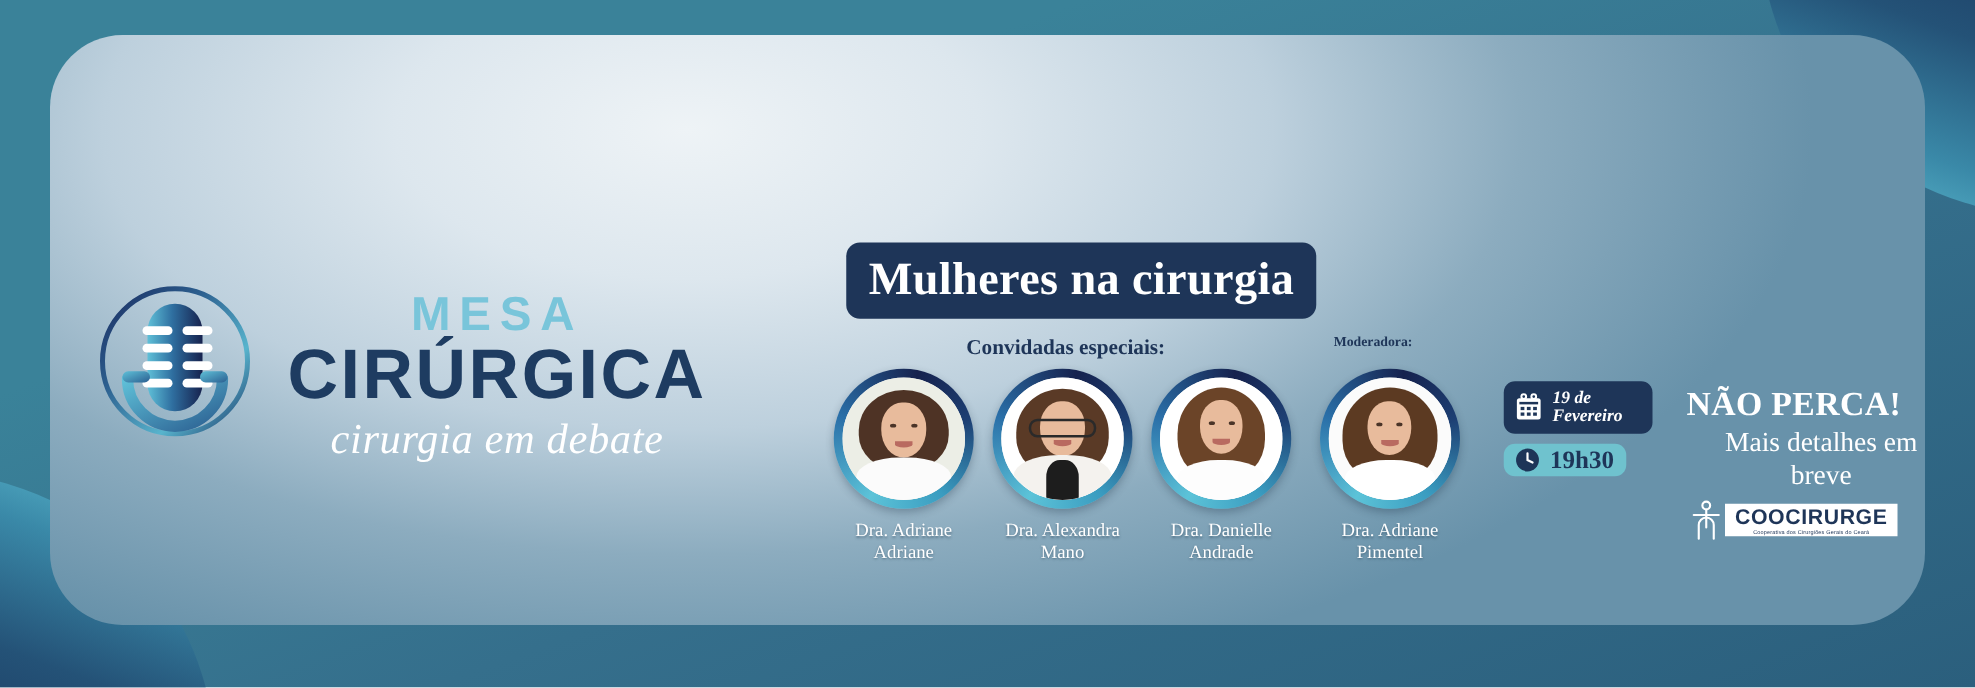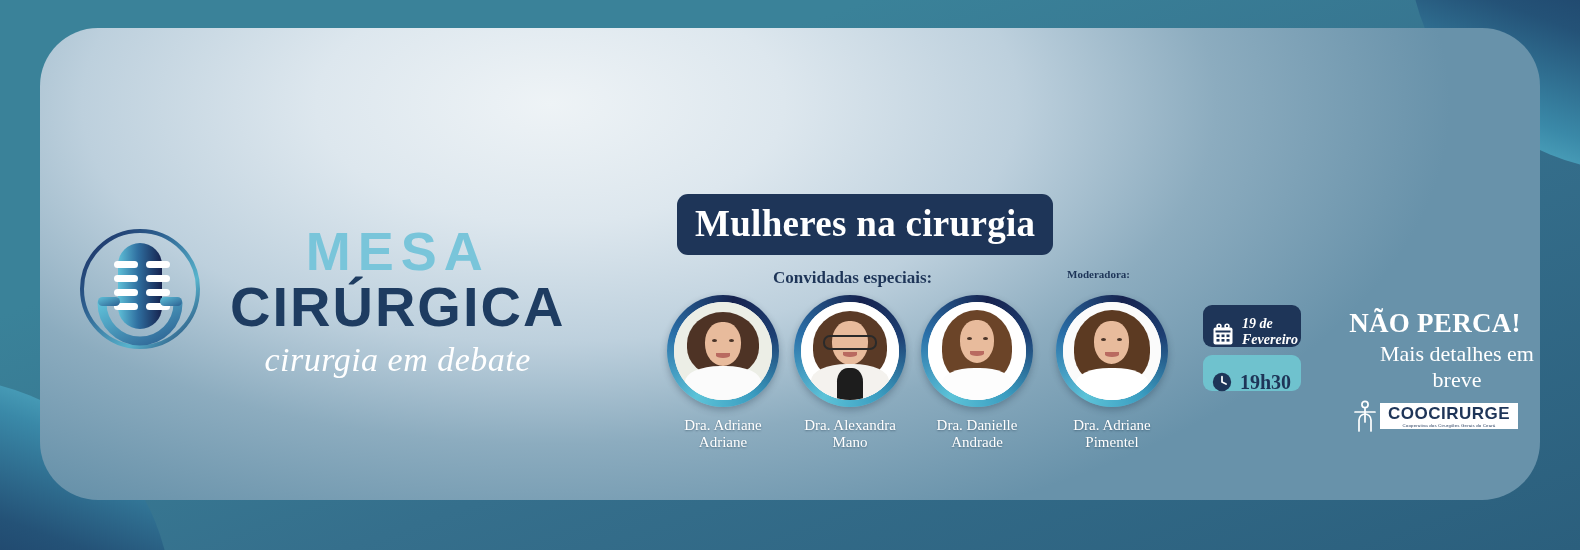--- a/index.html
+++ b/index.html
@@ -73,21 +73,21 @@
     flex: 0 0 auto;
     margin-right: 14px;
   }
   #brand-text {
     display: flex;
     flex-direction: column;
     align-items: center;
     padding-top: 4px;
   }
   #brand-mesa {
-    font-size: 54px;
+    font-size: 38px;
     font-weight: bold;
     letter-spacing: 7px;
     color: #79c5da;
     line-height: 0.95;
   }
   #brand-cirurgica {
     font-size: 56px;
     font-weight: bold;
     letter-spacing: 2px;
     color: #1e3c61;
@@ -184,34 +184,34 @@
   .pt-eye { position: absolute; width: 5px; height: 3px; border-radius: 50%; background: #4a3428; }
   .pt-mouth{position: absolute; width: 14px; height: 5px; border-radius: 0 0 50% 50%;
             background: #b96a60; left: 50%; transform: translateX(-50%); }
   .pt-glass{position: absolute; width: 54px; height: 15px; left: 50%; transform: translateX(-50%);
             border: 2px solid #2a2a2a; border-radius: 7px; }
 
   
   #badge-date {
     position: absolute;
     left: 1163px; top: 277px;
-    width: 98px; height: 42px;
+    width: 119px; height: 42px;
     background: #1e3558;
     border-radius: 9px;
-    display: flex; align-items: flex-end;
+    display: flex; align-items: center;
     padding: 0 8px;
   }
   #badge-time {
     position: absolute;
     left: 1163px; top: 327px;
-    width: 98px; height: 36px;
+    width: 98px; height: 26px;
     background: #6fc2ce;
     border-radius: 9px;
-    display: flex; align-items: flex-start;
-    padding: 16px 8px;
+    display: flex; align-items: center;
+    padding: 0 8px;
   }
   .badge-icon { flex: 0 0 auto; margin-right: 7px; display: block; }
   .badge-date-text {
     font-family: "Liberation Serif", serif;
     font-weight: bold;
     font-style: italic;
     font-size: 14px;
     line-height: 1.1;
     color: #ffffff;
   }

